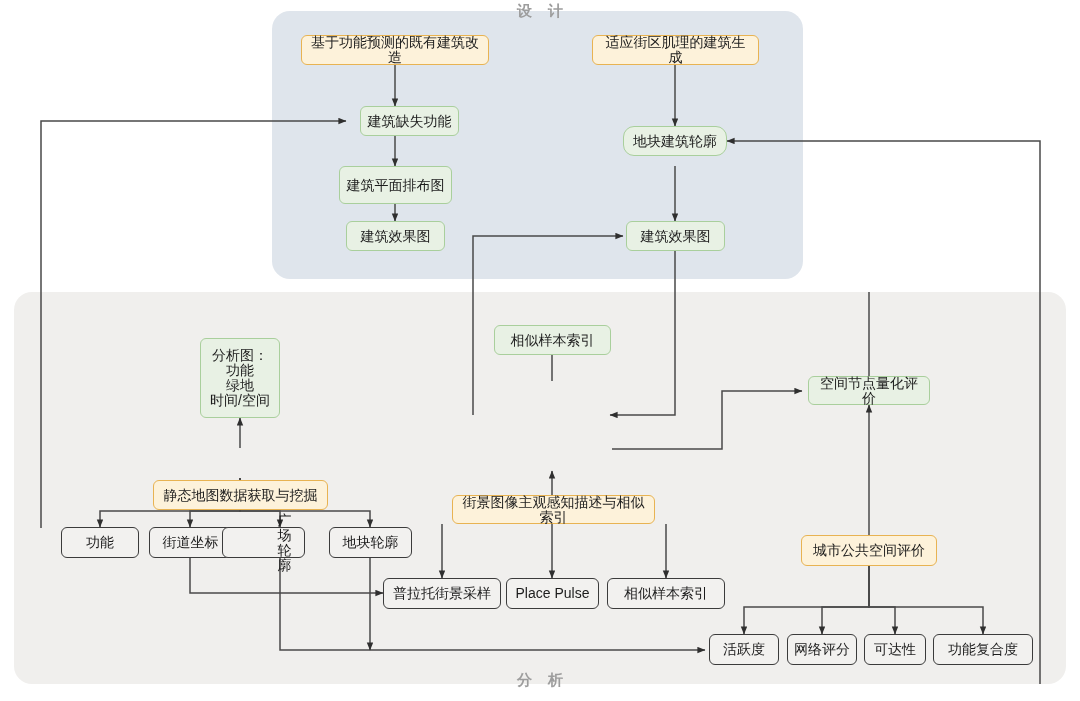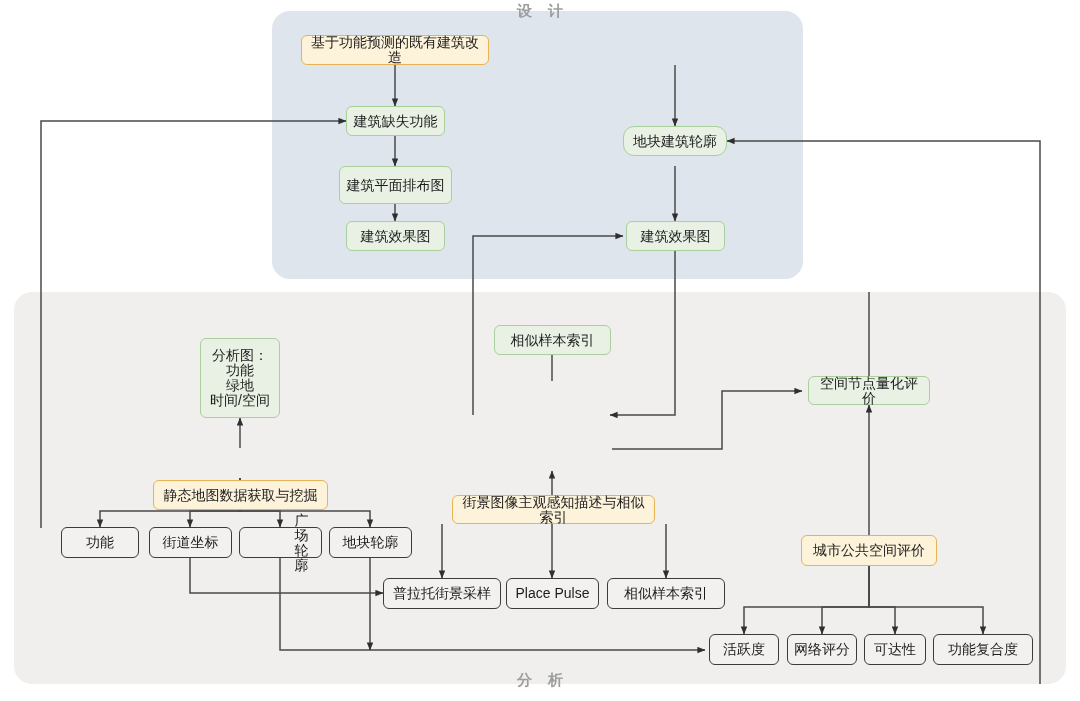--- a/index.html
+++ b/index.html
@@ -78,35 +78,36 @@
 
     <g stroke="#4a4a4a" stroke-width="1.5" fill="none">
       <path d="M869,292 L869,376"></path>
     </g>
   </svg>
 
   <div class="panel-title" style="left:473px;top:2px;width:140px;">设 计</div>
   <div class="panel-title" style="left:473px;top:671px;width:140px;">分 析</div>
 
   <div class="node n-orange" style="left:301px;top:35px;width:188px;height:30px;">基于功能预测的既有建筑改造</div>
-  <div class="node n-green" style="left:346px;top:106px;width:99px;height:30px;">建筑缺失功能</div>
+  <div class="node n-orange" style="left:592px;top:35px;width:167px;height:30px;">适应街区肌理的建筑生成</div>
+  <div class="node n-green" style="left:360px;top:106px;width:99px;height:30px;">建筑缺失功能</div>
   <div class="node n-green" style="left:339px;top:166px;width:113px;height:38px;">建筑平面排布图</div>
   <div class="node n-green" style="left:346px;top:221px;width:99px;height:30px;">建筑效果图</div>
   <div class="node n-green" style="left:623px;top:126px;width:104px;height:30px;border-radius:11px;">地块建筑轮廓</div>
   <div class="node n-green" style="left:626px;top:221px;width:99px;height:30px;">建筑效果图</div>
 
   <div class="node n-green" style="left:200px;top:338px;width:80px;height:80px;white-space:pre-line;">分析图：
 功能
 绿地
 时间/空间</div>
   <div class="node n-orange" style="left:153px;top:448px;width:175px;height:30px;margin-top:32px;">静态地图数据获取与挖掘</div>
 
   <div class="node n-plain" style="left:61px;top:527px;width:78px;height:31px;">功能</div>
   <div class="node n-plain" style="left:149px;top:527px;width:83px;height:31px;">街道坐标</div>
-  <div class="node n-plain" style="left:239px;top:527px;width:83px;height:31px;padding-left:48px;">广场轮廓</div>
+  <div class="node n-plain" style="left:222px;top:527px;width:83px;height:31px;padding-left:48px;">广场轮廓</div>
   <div class="node n-plain" style="left:329px;top:527px;width:83px;height:31px;">地块轮廓</div>
 
   <div class="node n-green" style="left:494px;top:325px;width:117px;height:30px;">相似样本索引</div>
   <div class="node n-orange" style="left:452px;top:495px;width:203px;height:29px;">街景图像主观感知描述与相似索引</div>
 
   <div class="node n-plain" style="left:383px;top:578px;width:118px;height:31px;">普拉托街景采样</div>
   <div class="node n-plain" style="left:506px;top:578px;width:93px;height:31px;">Place Pulse</div>
   <div class="node n-plain" style="left:607px;top:578px;width:118px;height:31px;">相似样本索引</div>
 
   <div class="node n-green" style="left:808px;top:376px;width:122px;height:29px;">空间节点量化评价</div>

